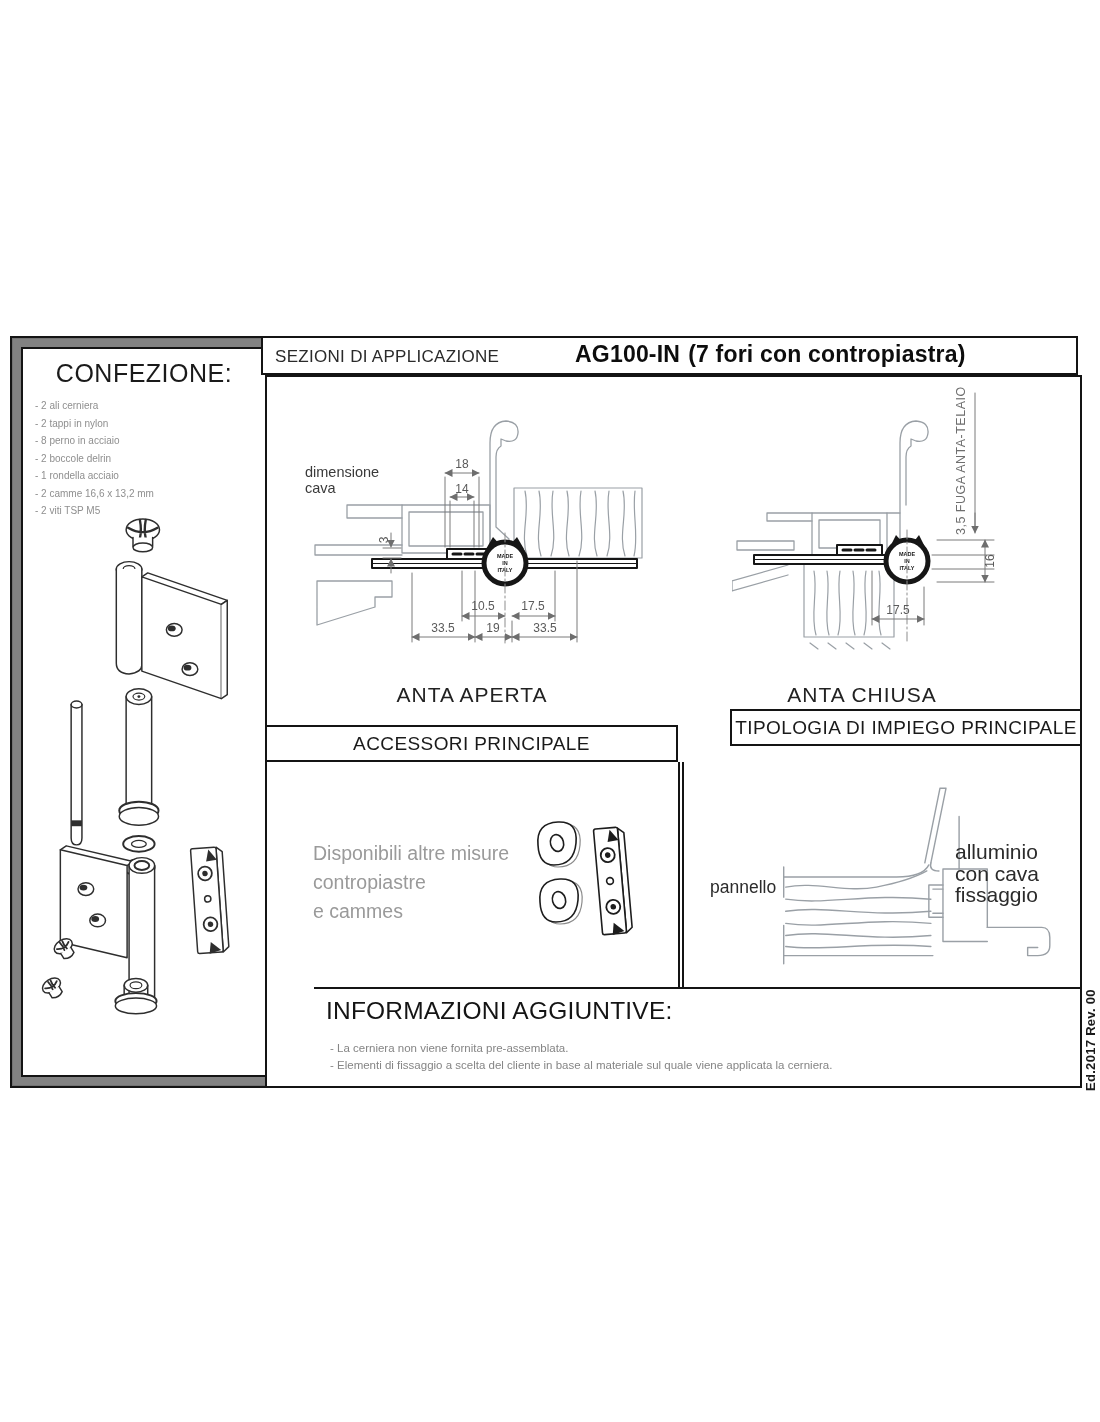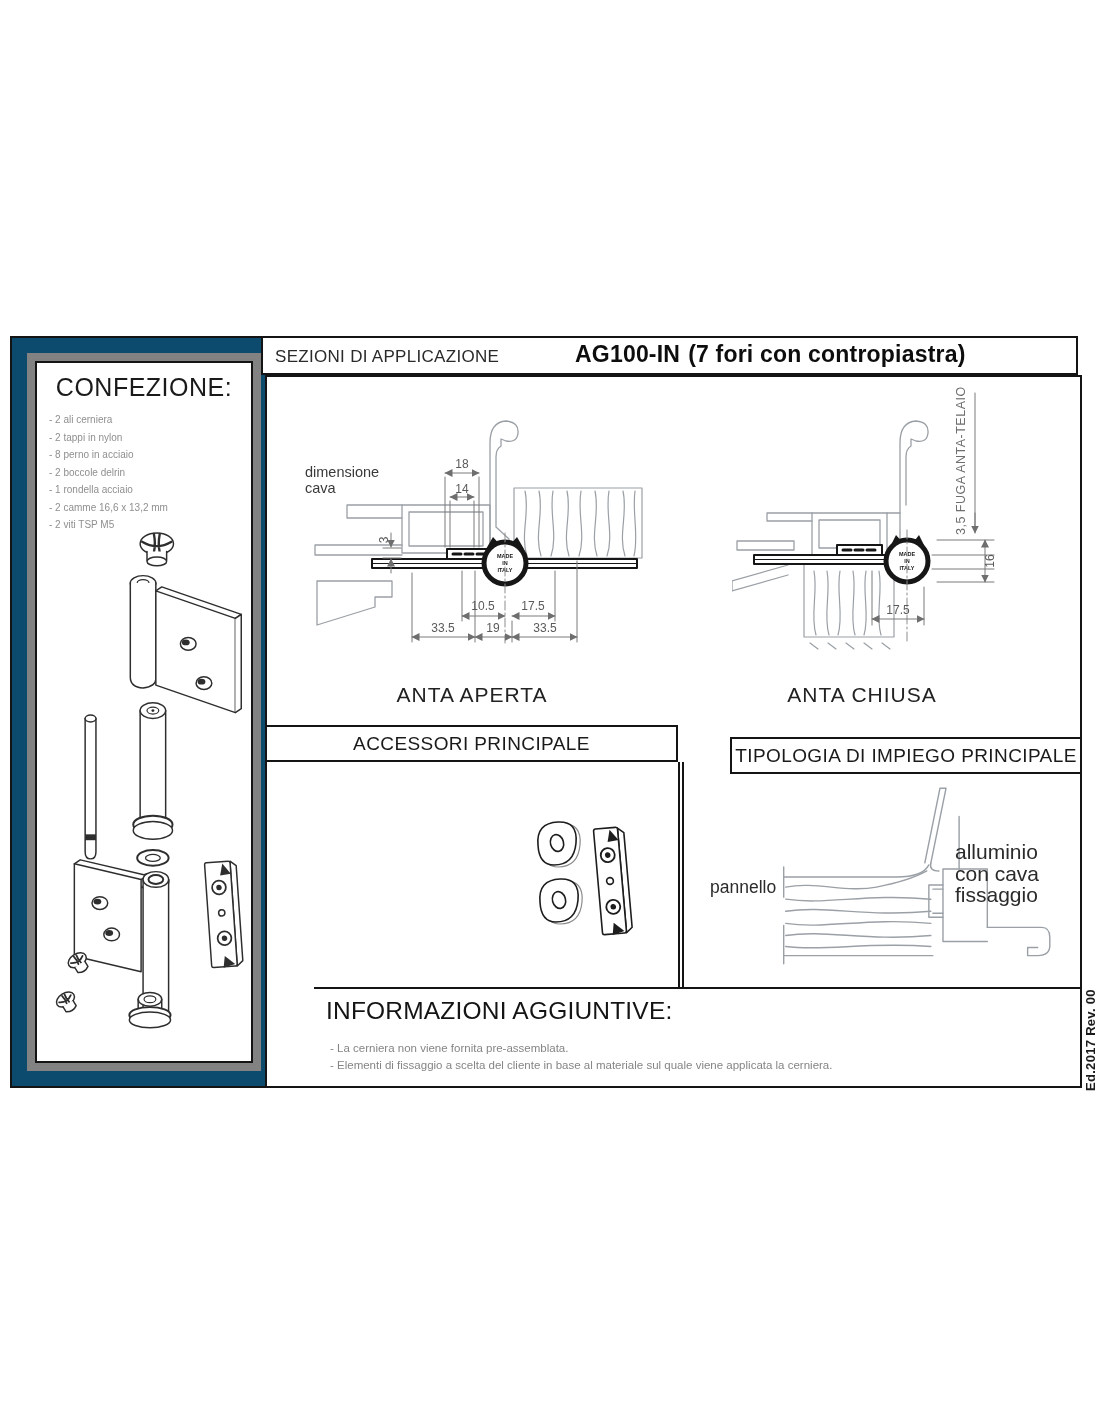--- a/index.html
+++ b/index.html
@@ -4,21 +4,21 @@
 <style>
   html,body{margin:0;padding:0;background:#ffffff;}
   .page{position:relative;width:1100px;height:1422px;background:#fff;
         font-family:"Liberation Sans",sans-serif;color:#1c1c1c;overflow:hidden;}
   .abs{position:absolute;}
   svg{display:block;}
   svg text{font-family:"Liberation Sans",sans-serif;}
 
   
   .cf-outer{left:10px;top:336px;width:268px;height:752px;border:2px solid #141414;
-            padding:15px;box-sizing:border-box;background:#0c4a6e;}
+            padding:1px;box-sizing:border-box;background:#737373;}
   .cf-mid{width:100%;height:100%;border:8px solid #828282;box-sizing:border-box;
           box-shadow:inset 1px 1px 0 #5d5d5d;}
   .cf-in{width:100%;height:100%;border:2px solid #141414;box-sizing:border-box;
          position:relative;background:#fff;}
   .cf-title{text-align:center;font-size:25px;margin-top:10px;letter-spacing:.5px;color:#1a1a1a;}
   .cf-list{margin:9px 16px 0 12px;color:#8f8f8f;font-size:10px;line-height:17.5px;}
   .cf-svg{position:absolute;left:2px;top:150px;}
 
   
   .header-box{left:261px;top:336px;width:817px;height:39px;border:2px solid #141414;
@@ -27,21 +27,21 @@
   .hb-prod{position:absolute;left:312px;top:3px;display:flex;gap:8px;align-items:center;}
   .hb-code,.hb-var{font-size:23px;font-weight:bold;color:#0d0d0d;letter-spacing:.2px;}
 
   .main-box{left:265px;top:375px;width:817px;height:713px;border:2px solid #141414;
             box-sizing:border-box;background:#fff;}
 
   .drw-label{font-size:21px;letter-spacing:1px;text-align:center;color:#222;}
   .sub-left{left:0;top:348px;width:411px;height:37px;border-top:2px solid #141414;
             border-bottom:2px solid #141414;border-right:2px solid #141414;box-sizing:border-box;
             display:flex;align-items:center;justify-content:center;}
-  .sub-right{left:415px;top:360px;right:0;height:37px;border-top:2px solid #141414;
+  .sub-right{left:415px;top:332px;right:0;height:37px;border-top:2px solid #141414;
              border-bottom:2px solid #141414;border-left:2px solid #141414;box-sizing:border-box;
              display:flex;align-items:center;justify-content:center;margin-left:48px;}
   .sub-txt{font-size:19px;letter-spacing:.4px;color:#1a1a1a;}
   .vdiv1{left:411px;top:385px;width:2px;height:225px;background:#141414;}
   .vdiv2{left:415px;top:385px;width:2px;height:225px;background:#141414;}
 
   .acc-note{left:46px;top:462px;font-size:19.5px;line-height:29px;color:#9a9a9a;}
   .lab-pan{left:443px;top:500px;font-size:17.5px;color:#2b2b2b;}
   .lab-alu{left:688px;top:464px;font-size:21px;line-height:21.5px;color:#2b2b2b;}
 
@@ -316,20 +316,25 @@
 
     <div class="abs sub-left">
       <span class="sub-txt">ACCESSORI PRINCIPALE</span>
     </div>
     <div class="abs sub-right">
       <span class="sub-txt">TIPOLOGIA DI IMPIEGO PRINCIPALE</span>
     </div>
     <div class="abs vdiv1"></div>
     <div class="abs vdiv2"></div>
 
+    <div class="abs acc-note">
+      <div>Disponibili altre misure</div>
+      <div>contropiastre</div>
+      <div>e cammes</div>
+    </div>
     <svg class="abs" style="left:255px;top:434px;" width="122" height="142" viewBox="0 0 122 142" fill="none" stroke="#1d1d1d" stroke-width="1.6" stroke-linejoin="round" stroke-linecap="round">
       <g>
         <path d="M16,34 Q14,12 36,11 Q56,10 54,32 Q52,54 32,54 Q17,54 16,34 Z" transform="translate(4,2)" stroke="#8b8b8b" stroke-width="1.2"></path>
         <path d="M16,34 Q14,12 36,11 Q56,10 54,32 Q52,54 32,54 Q17,54 16,34 Z" fill="#fff"></path>
         <ellipse cx="35" cy="32" rx="6.5" ry="8.5" transform="rotate(-15 35 32)" fill="#fff"></ellipse>
       </g>
       <g transform="translate(2,57)">
         <path d="M16,34 Q14,12 36,11 Q56,10 54,32 Q52,54 32,54 Q17,54 16,34 Z" transform="translate(4,2)" stroke="#8b8b8b" stroke-width="1.2"></path>
         <path d="M16,34 Q14,12 36,11 Q56,10 54,32 Q52,54 32,54 Q17,54 16,34 Z" fill="#fff"></path>
         <ellipse cx="35" cy="32" rx="6.5" ry="8.5" transform="rotate(-15 35 32)" fill="#fff"></ellipse>

